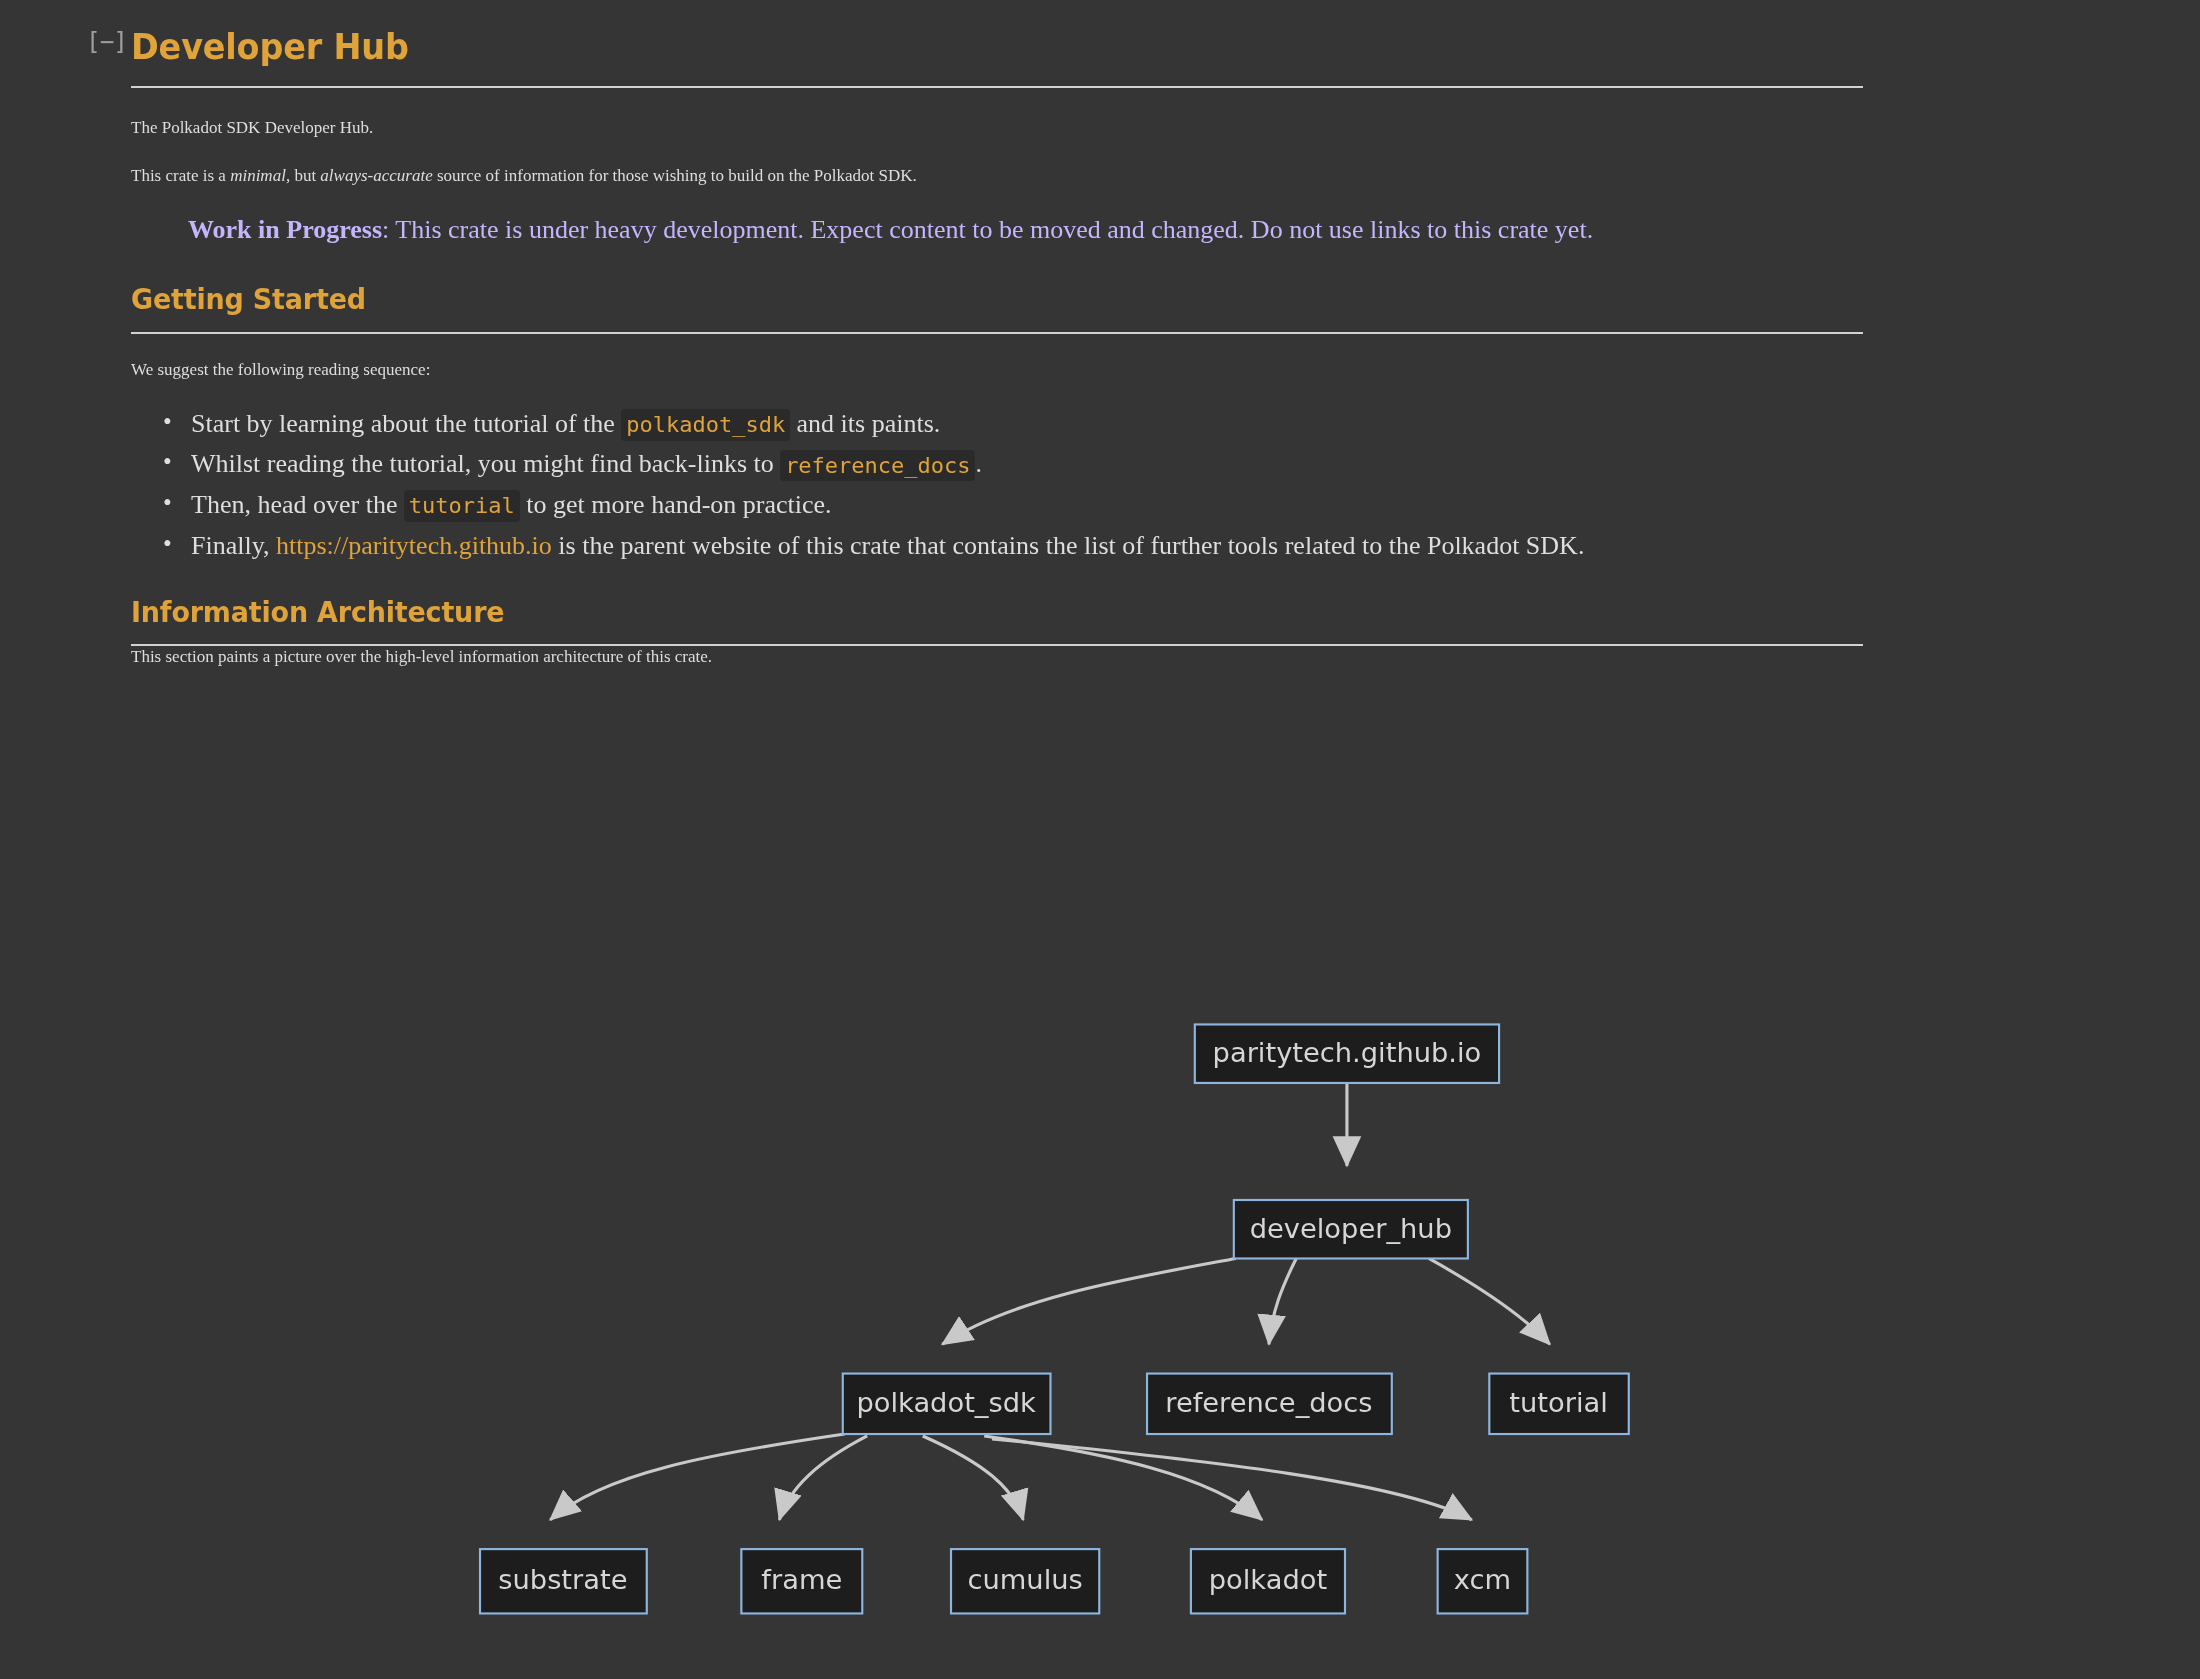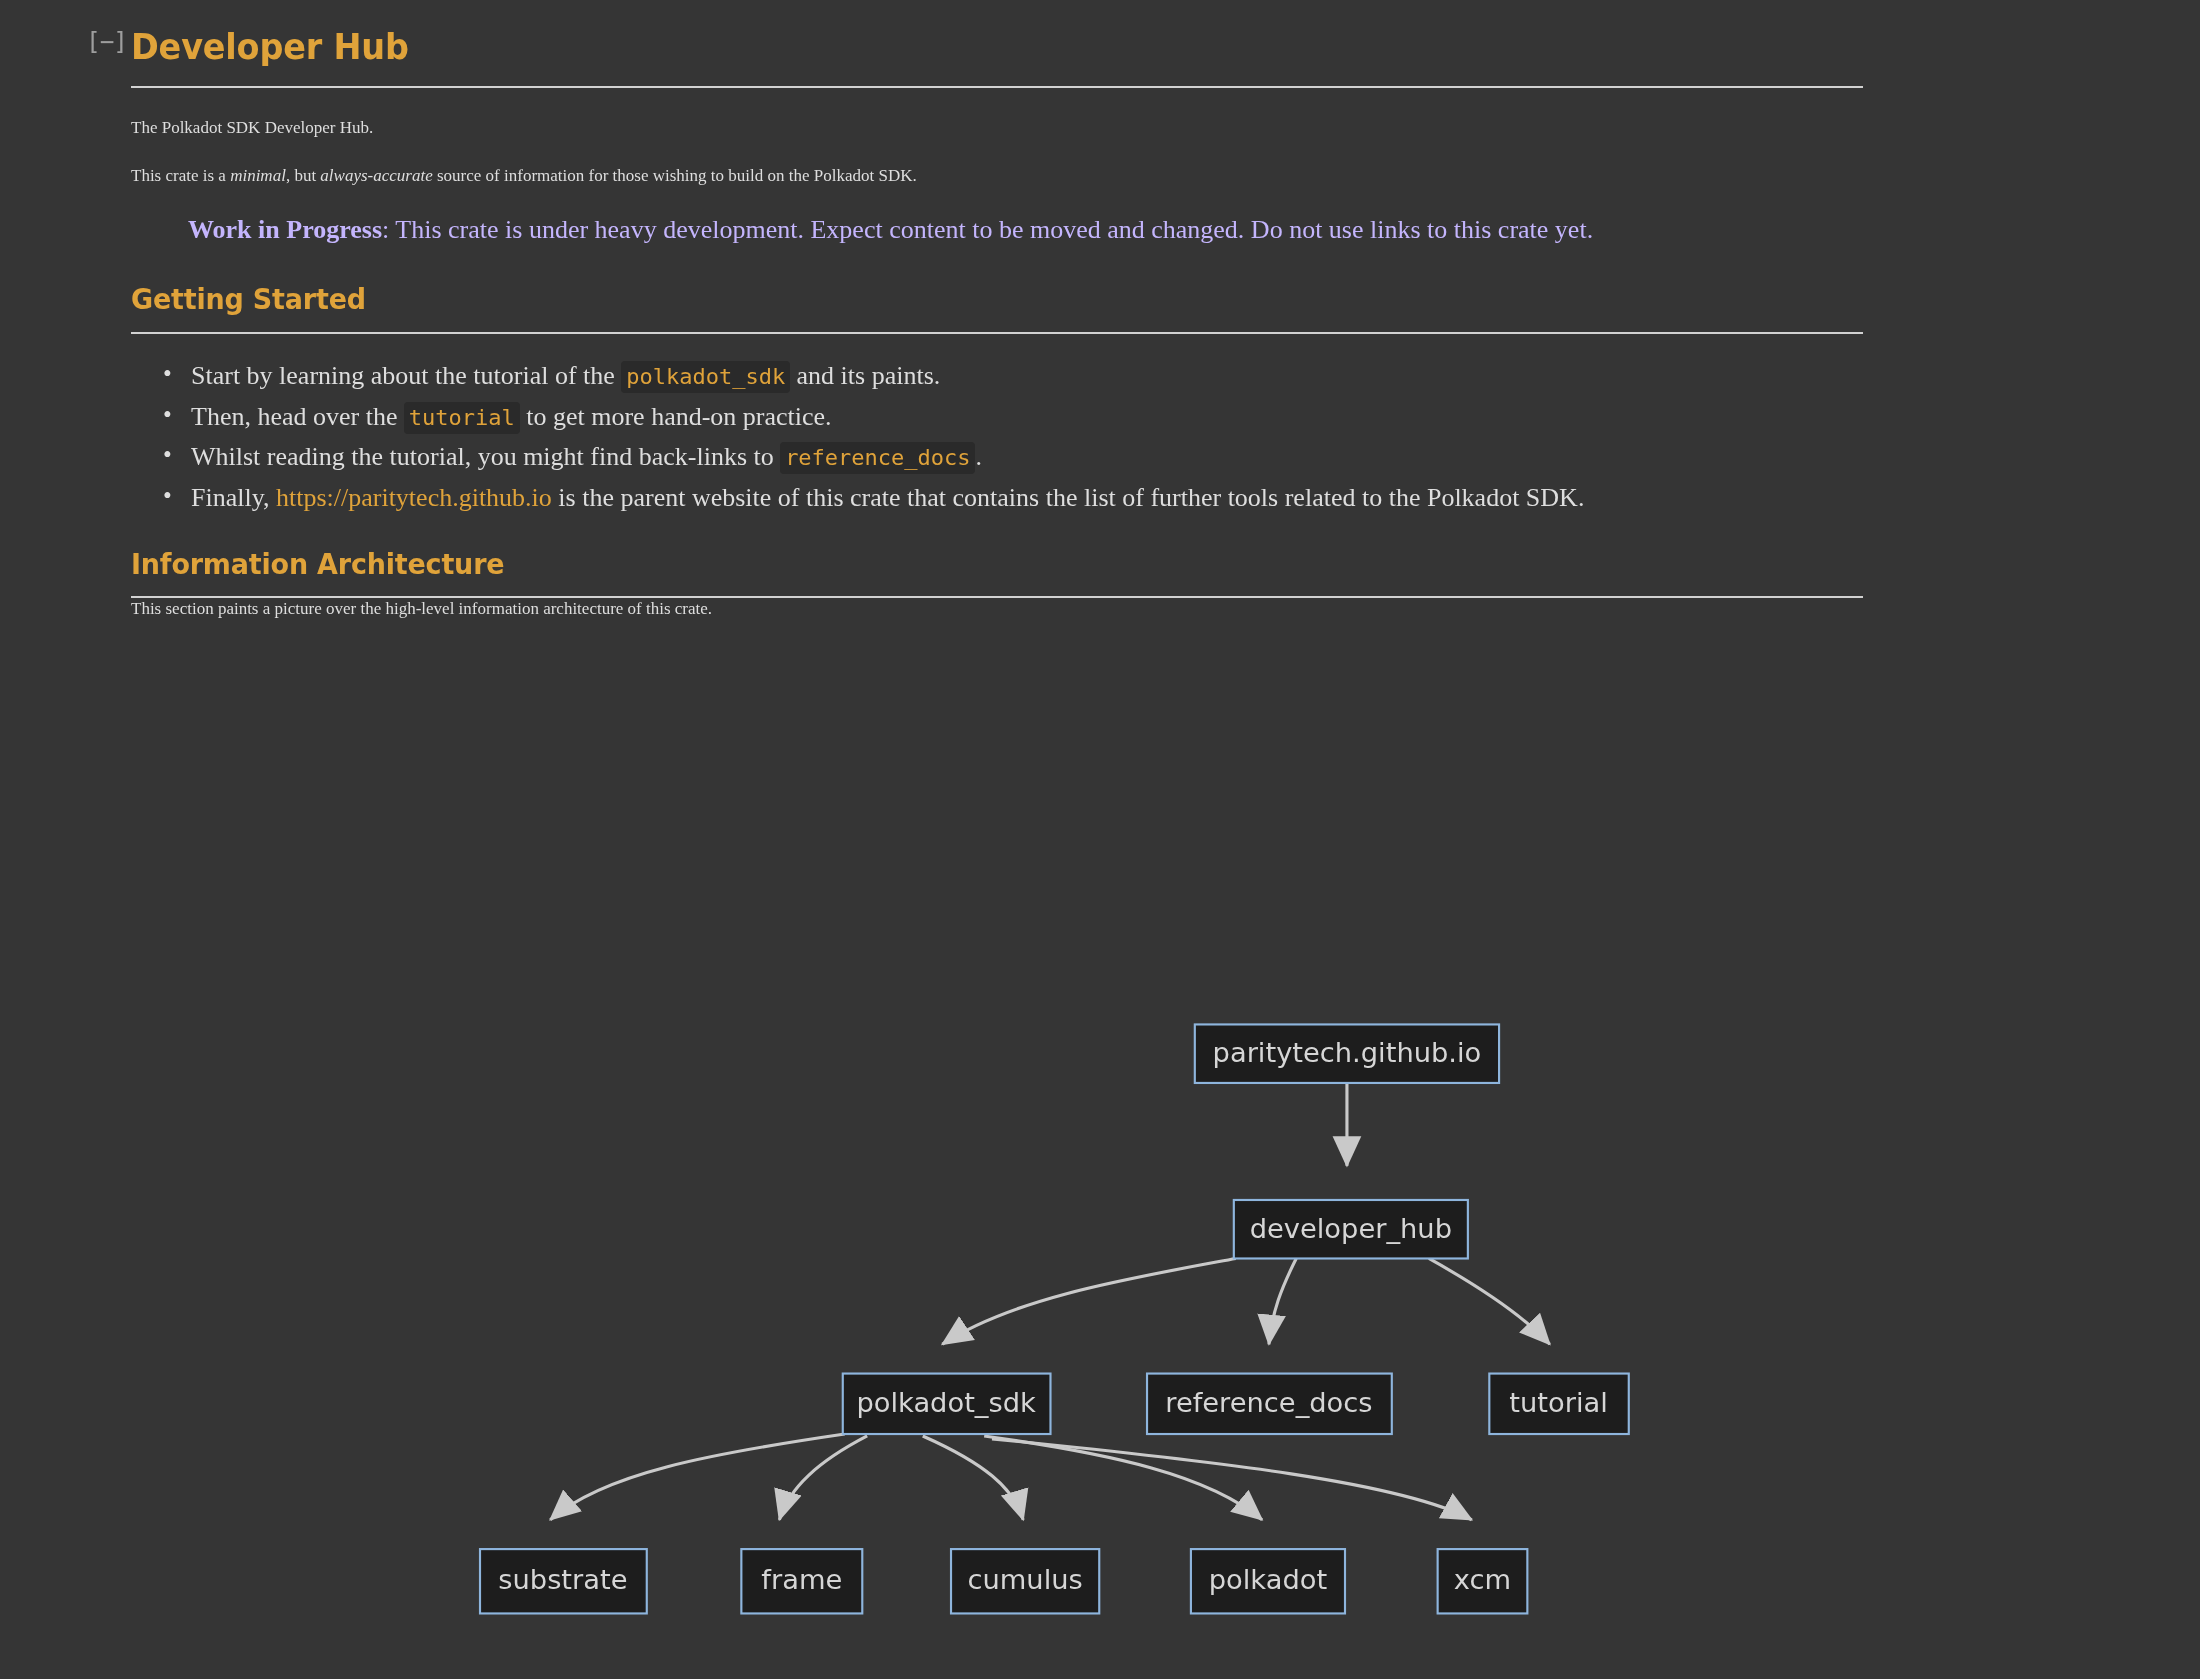--- a/index.html
+++ b/index.html
@@ -182,25 +182,26 @@
 
     <p class="para" style="margin-top:29px;">The Polkadot SDK Developer Hub.</p>
 
     <p class="para" style="margin-top:25px;"><span>This crate is a </span><em>minimal</em><span>, but </span><em>always-accurate</em><span> source of information for those wishing to build on the Polkadot SDK.</span></p>
 
     <div class="quote" style="margin-top:25px;"><b>Work in Progress</b><span>: This crate is under heavy development. Expect content to be moved and changed. Do not use links to this crate yet.</span></div>
 
     <h2 class="section" style="margin-top:37px;">Getting Started</h2>
     <hr class="rule-2">
 
+    <p class="para" style="margin-top:25px;">We suggest the following reading sequence:</p>
 
     <ul class="seq" style="margin-top:25px;">
       <li><span>Start by learning about the tutorial of the </span><code class="inline">polkadot_sdk</code><span> and its paints.</span></li>
+      <li><span>Whilst reading the tutorial, you might find back-links to </span><code class="inline">reference_docs</code><span>.</span></li>
       <li><span>Then, head over the </span><code class="inline">tutorial</code><span> to get more hand-on practice.</span></li>
-      <li><span>Whilst reading the tutorial, you might find back-links to </span><code class="inline">reference_docs</code><span>.</span></li>
       <li><span>Finally, </span><a class="link" href="#">https://paritytech.github.io</a><span> is the parent website of this crate that contains the list of further tools related to the Polkadot SDK.</span></li>
     </ul>
 
     <h2 class="section" style="margin-top:33px;">Information Architecture</h2>
     <hr class="rule-2">
 
     <p class="para" style="">This section paints a picture over the high-level information architecture of this crate.</p>
   </div>
 
   <div class="diagram-wrap">

